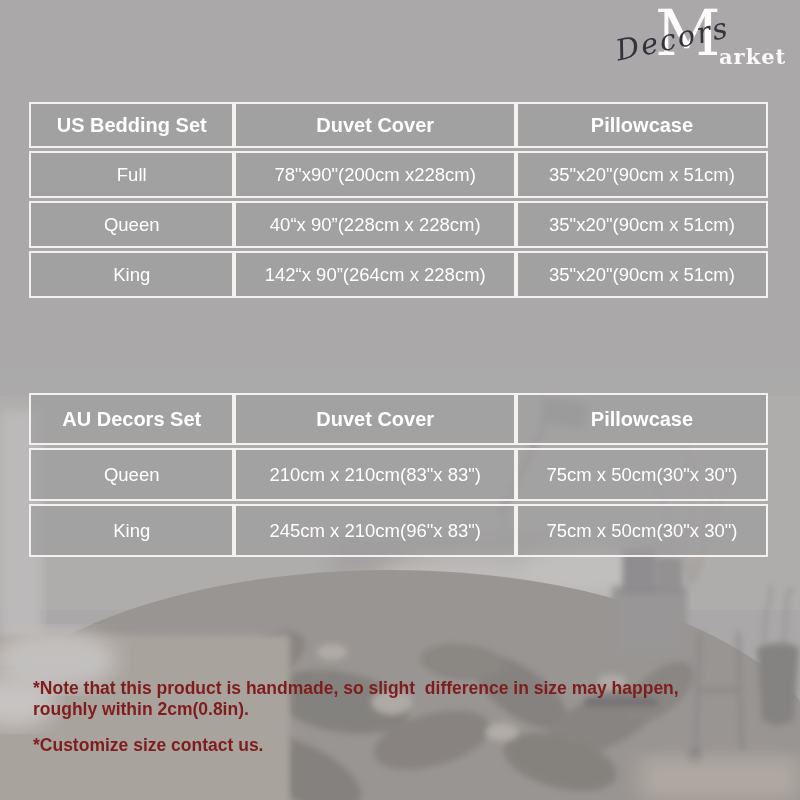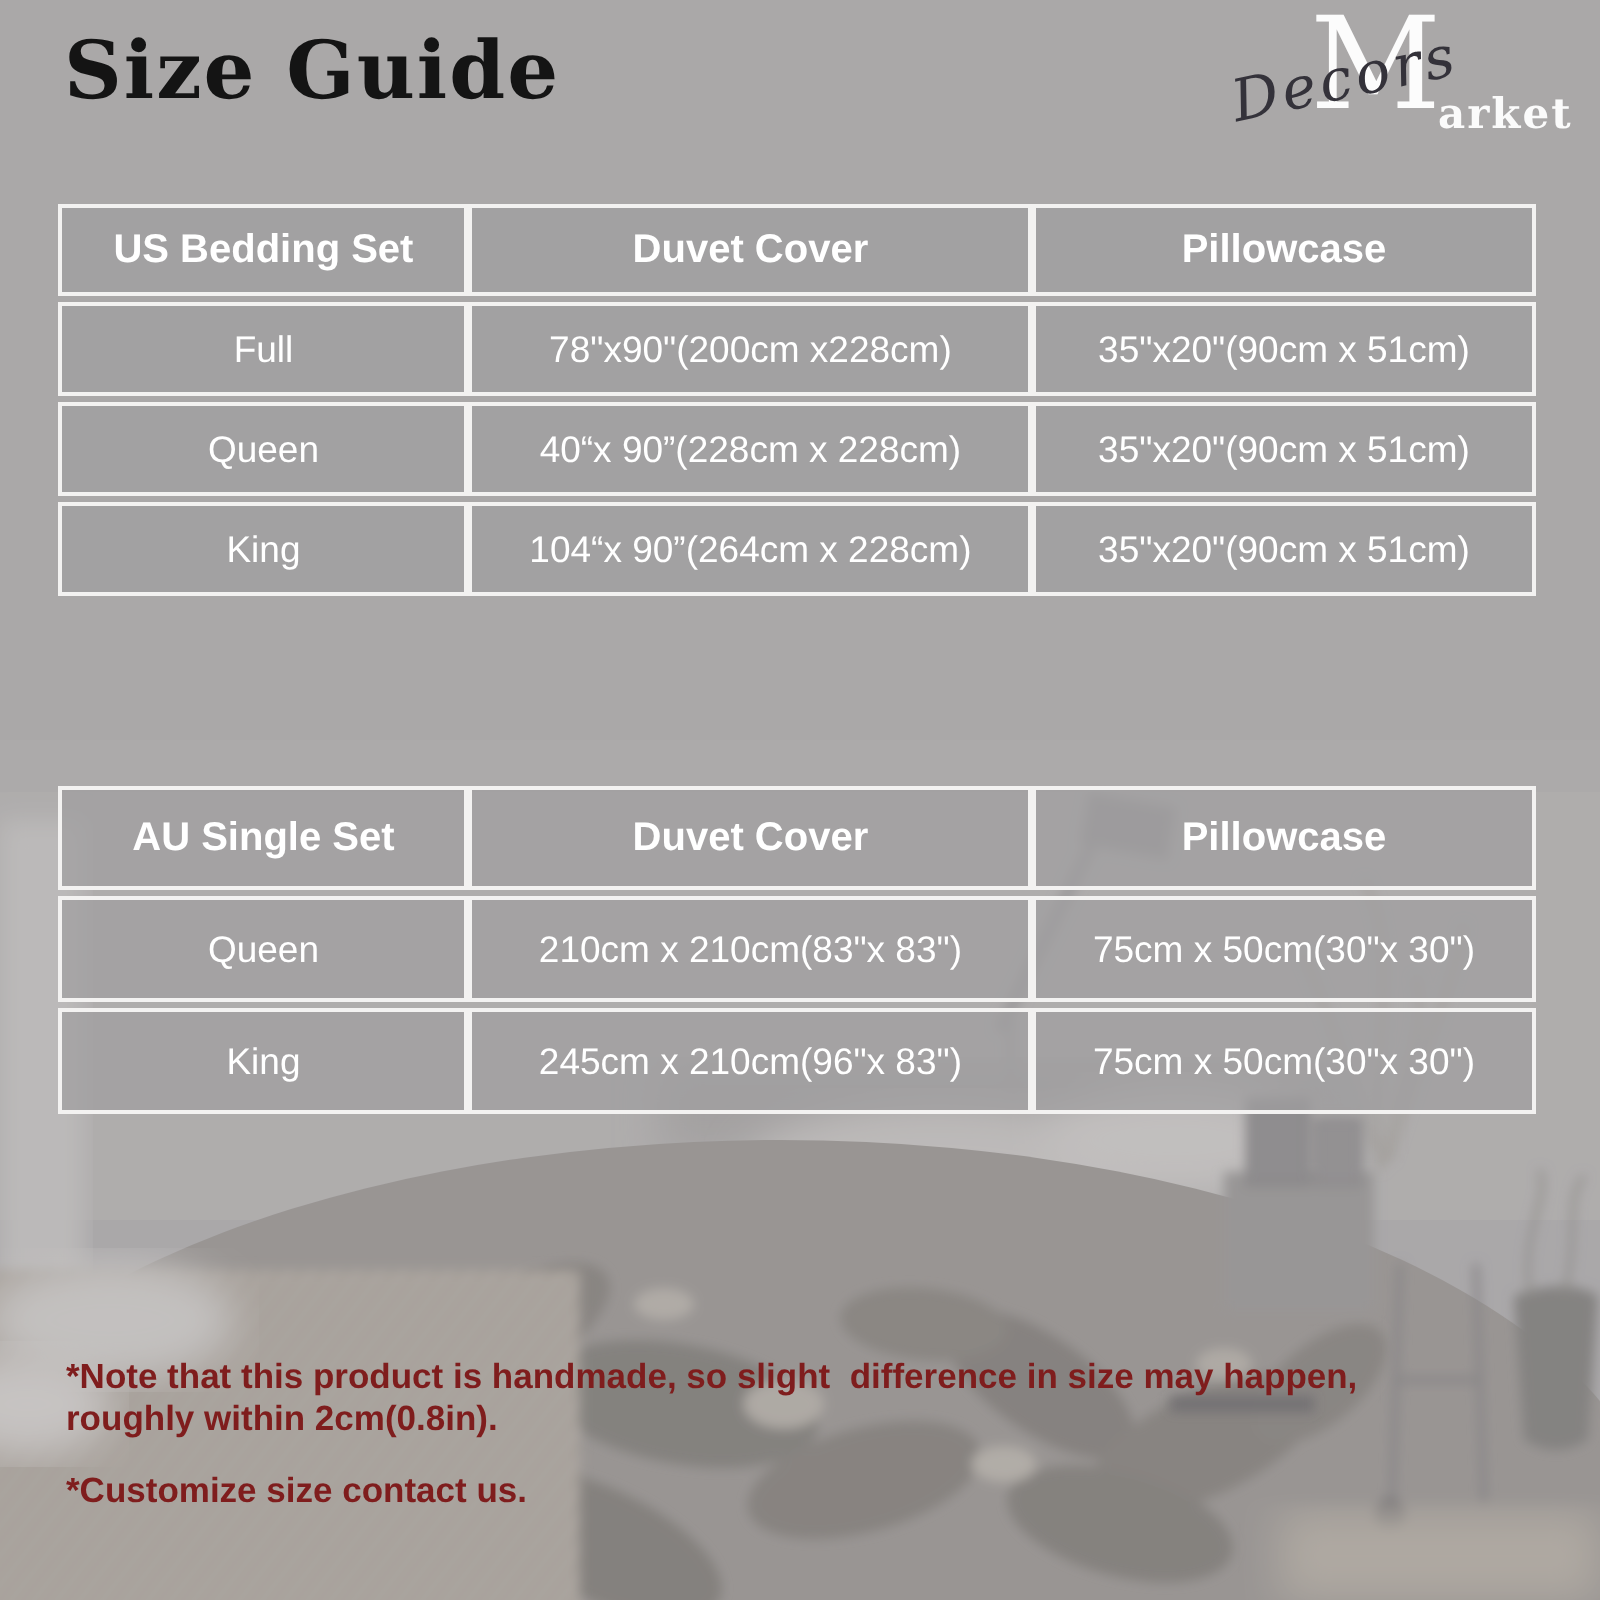--- a/index.html
+++ b/index.html
@@ -123,21 +123,20 @@
       <path d="M585,702 h72" stroke="#4e4c4d" stroke-width="8"></path>
       <path d="M757,648 q26,-10 42,0 l-5,72 q-16,10 -32,0 z" fill="#6b6965"></path>
       <path d="M765,648 C760,615 775,600 770,585 M782,648 C790,618 782,600 792,588" stroke="#7a786f" stroke-width="2" fill="none"></path>
       <rect x="640" y="756" width="160" height="44" fill="#b3aa9c" filter="url(#b10)"></rect>
     </g>
 
     <rect width="800" height="800" fill="#aaa8a9" opacity="0.42"></rect>
     <rect width="800" height="396" fill="#aaa8a9" opacity="0.6"></rect>
   </svg>
 
-  <h1 class="title">Size Guide</h1>
 
   <div class="logo">
     <span class="logo-m">M</span>
     <span class="logo-script">Decors</span>
     <span class="logo-rest">arket</span>
   </div>
 
   <table class="size-table us">
     <colgroup>
         <col style="width:27.8%">
@@ -157,35 +156,35 @@
         <td>78"x90"(200cm x228cm)</td>
         <td>35"x20"(90cm x 51cm)</td>
       </tr>
       <tr>
         <td>Queen</td>
         <td>40“x 90”(228cm x 228cm)</td>
         <td>35"x20"(90cm x 51cm)</td>
       </tr>
       <tr>
         <td>King</td>
-        <td>104“x 90”(264cm x 228cm)</td>
+        <td>142“x 90”(264cm x 228cm)</td>
         <td>35"x20"(90cm x 51cm)</td>
       </tr>
     </tbody>
   </table>
 
   <table class="size-table au">
     <colgroup>
         <col style="width:27.8%">
         <col style="width:38.1%">
         <col style="width:34.1%">
       </colgroup>
     <thead>
       <tr>
-        <th>AU Single Set</th>
+        <th>AU Decors Set</th>
         <th>Duvet Cover</th>
         <th>Pillowcase</th>
       </tr>
     </thead>
     <tbody>
       <tr>
         <td>Queen</td>
         <td>210cm x 210cm(83"x 83")</td>
         <td>75cm x 50cm(30"x 30")</td>
       </tr>

